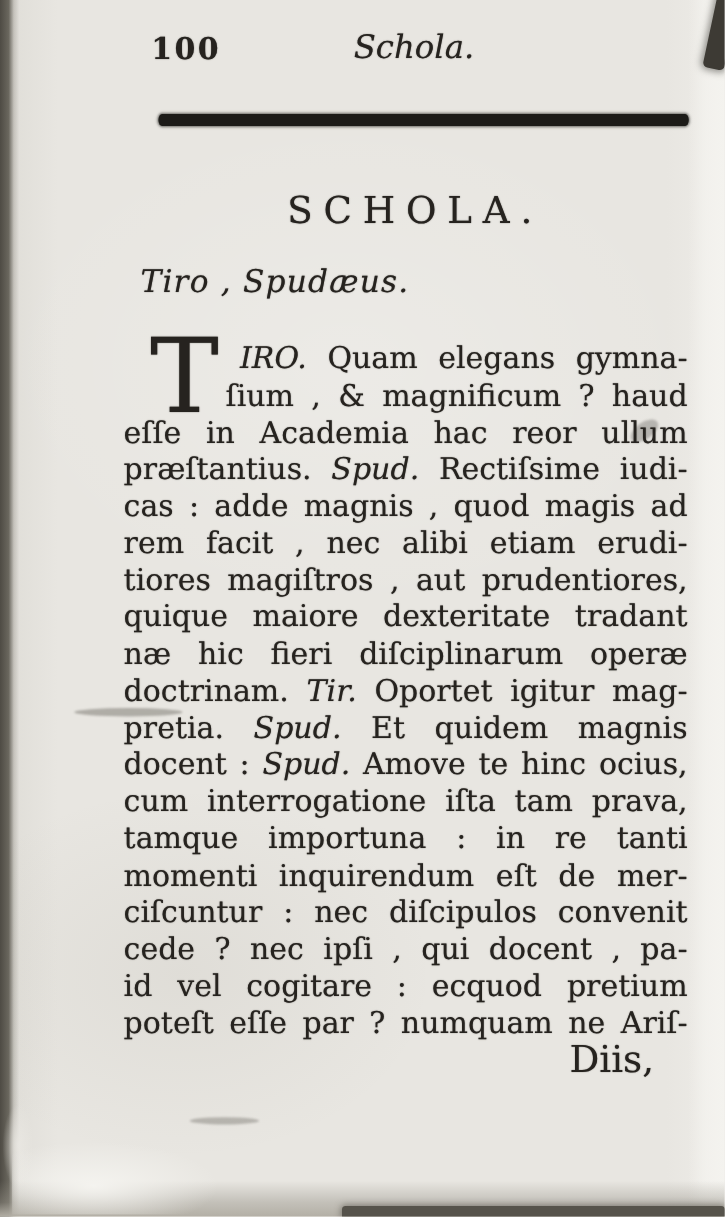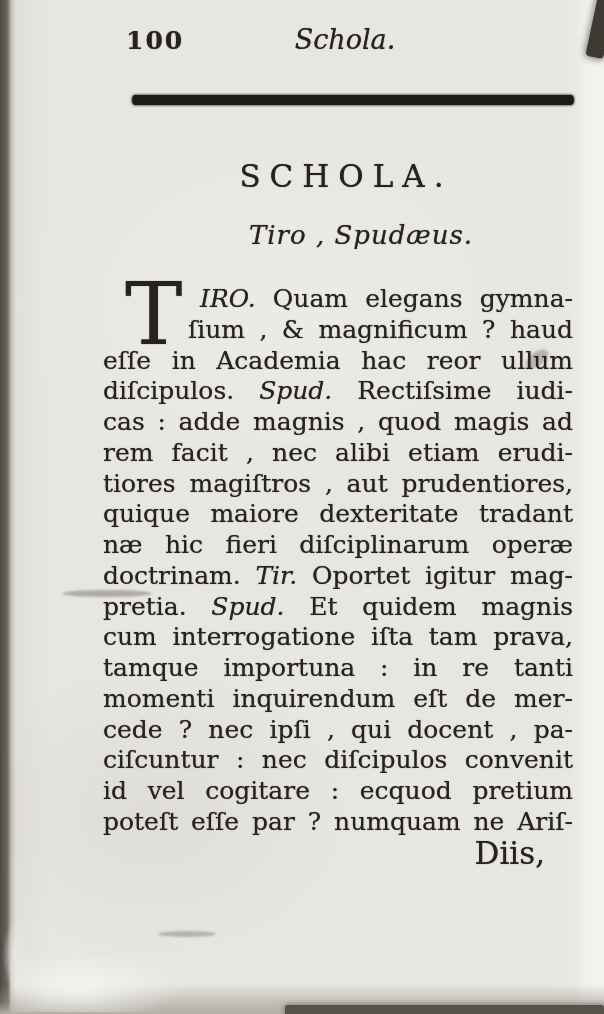--- a/index.html
+++ b/index.html
@@ -82,22 +82,22 @@
   }
 
   
   .section-title {
     position: absolute; left: 103px; top: 158px; width: 470px;
     padding-left: 16px; text-align: center;
     font-size: 31px; letter-spacing: 9px;
     text-shadow: 0 0 1px rgba(38,35,31,0.8);
   }
   .section-subtitle {
-    position: absolute; left: 119px; top: 220px; width: 470px;
-    padding-left: 14px; text-align: center;
+    position: absolute; left: 103px; top: 220px; width: 470px;
+    padding-left: 14px; text-align: left;
     font-style: italic; font-size: 26px; letter-spacing: 1px;
     text-shadow: 0 0 1px rgba(38,35,31,0.7);
   }
 
   
   .body-text {
     position: absolute; left: 103px; top: 284px; width: 470px;
     font-size: 25px; line-height: 30.75px;
     text-shadow: 0 0 1px rgba(38,35,31,0.65);
   }
@@ -143,31 +143,32 @@
 
   <div class="section-title">SCHOLA.</div>
   <div class="section-subtitle">Tiro , Spudæus.</div>
 
   <div class="body-text">
     <span class="drop-cap">T</span>
 
   <div class="line ind1"><span class="it">IRO.</span><span> Quam elegans gymna-</span></div>
       <div class="line ind2"><span>ſium , &amp; magnificum ? haud</span></div>
       <div class="line"><span>eſſe in Academia hac reor ullum</span></div>
-      <div class="line"><span>diſcipulos. </span><span class="it">Spud.</span><span> Rectiſsime iudi-</span></div>
+      <div class="line"><span>præſtantius. </span><span class="it">Spud.</span><span> Rectiſsime iudi-</span></div>
       <div class="line"><span>cas : adde magnis , quod magis ad</span></div>
       <div class="line"><span>rem facit , nec alibi etiam erudi-</span></div>
       <div class="line"><span>tiores magiſtros , aut prudentiores,</span></div>
       <div class="line"><span>quique maiore dexteritate tradant</span></div>
       <div class="line"><span>næ hic fieri diſciplinarum operæ</span></div>
       <div class="line"><span>doctrinam. </span><span class="it">Tir.</span><span> Oportet igitur mag-</span></div>
       <div class="line"><span>pretia. </span><span class="it">Spud.</span><span> Et quidem magnis</span></div>
+      <div class="line"><span>docent : </span><span class="it">Spud.</span><span> Amove te hinc ocius,</span></div>
       <div class="line"><span>cum interrogatione iſta tam prava,</span></div>
       <div class="line"><span>tamque importuna : in re tanti</span></div>
       <div class="line"><span>momenti inquirendum eſt de mer-</span></div>
+      <div class="line"><span>ciſcuntur : nec diſcipulos convenit</span></div>
       <div class="line"><span>cede ? nec ipſi , qui docent , pa-</span></div>
-      <div class="line"><span>ciſcuntur : nec diſcipulos convenit</span></div>
       <div class="line"><span>id vel cogitare : ecquod pretium</span></div>
       <div class="line"><span>poteſt eſſe par ? numquam ne Ariſ-</span></div>
       <div class="catchword-line">Diis,</div>
     </div>
 
 </div>
 
 </body></html>

